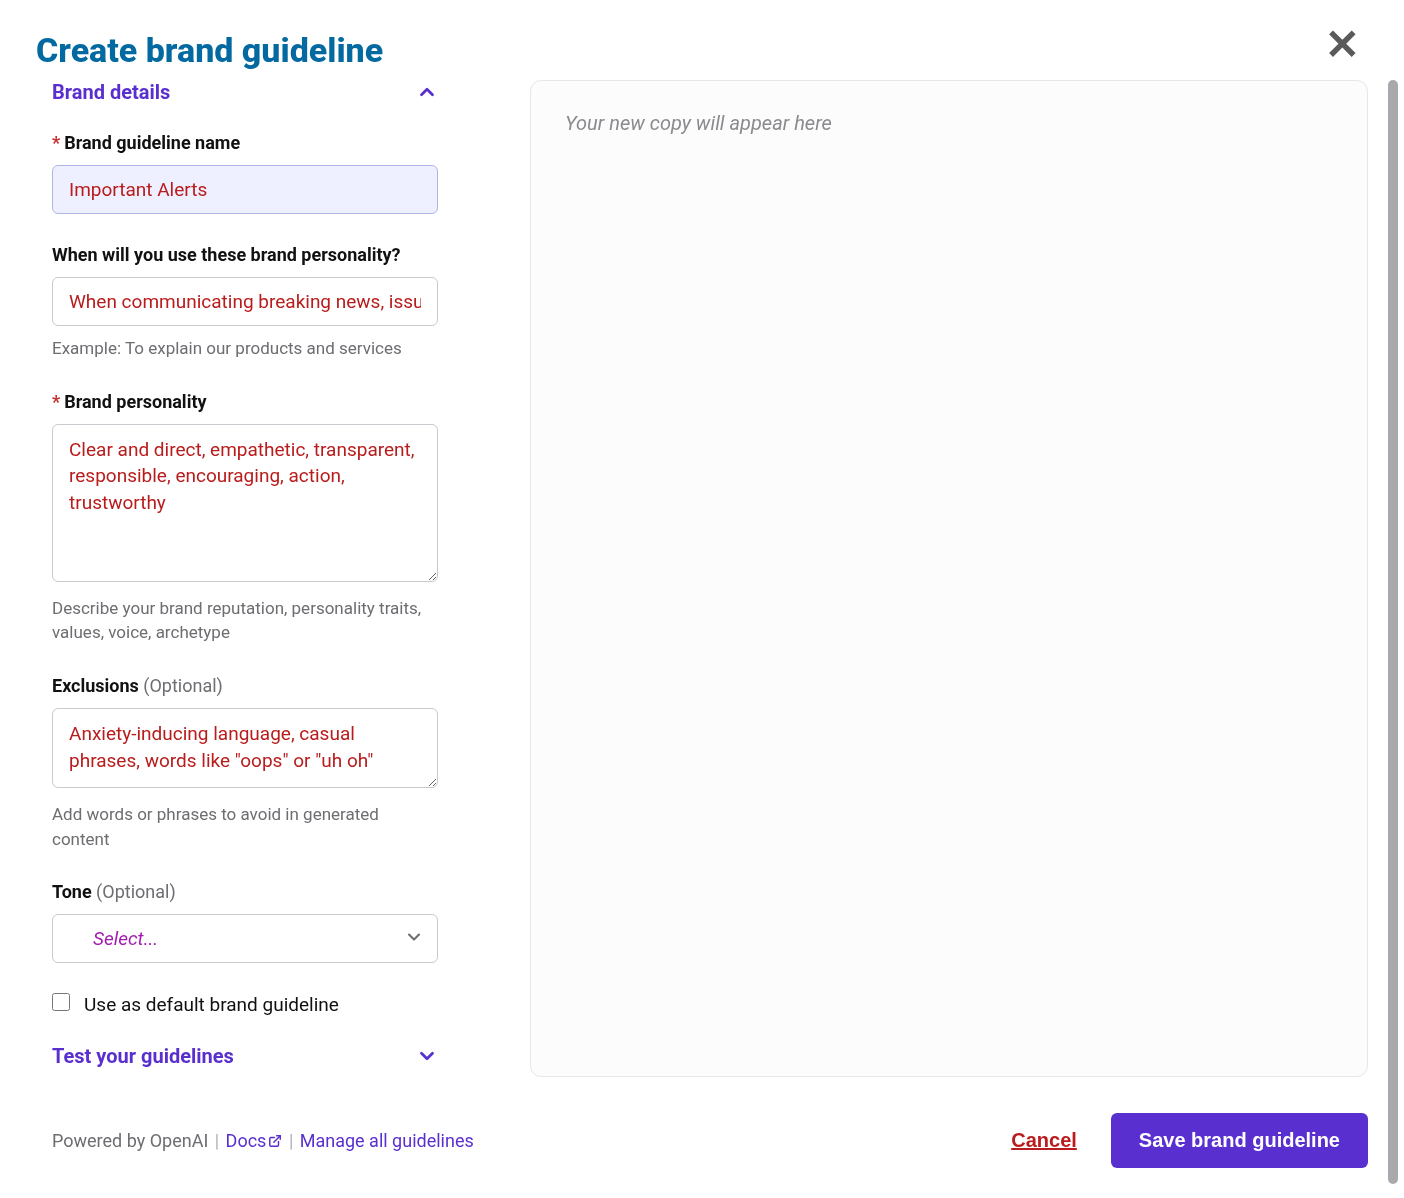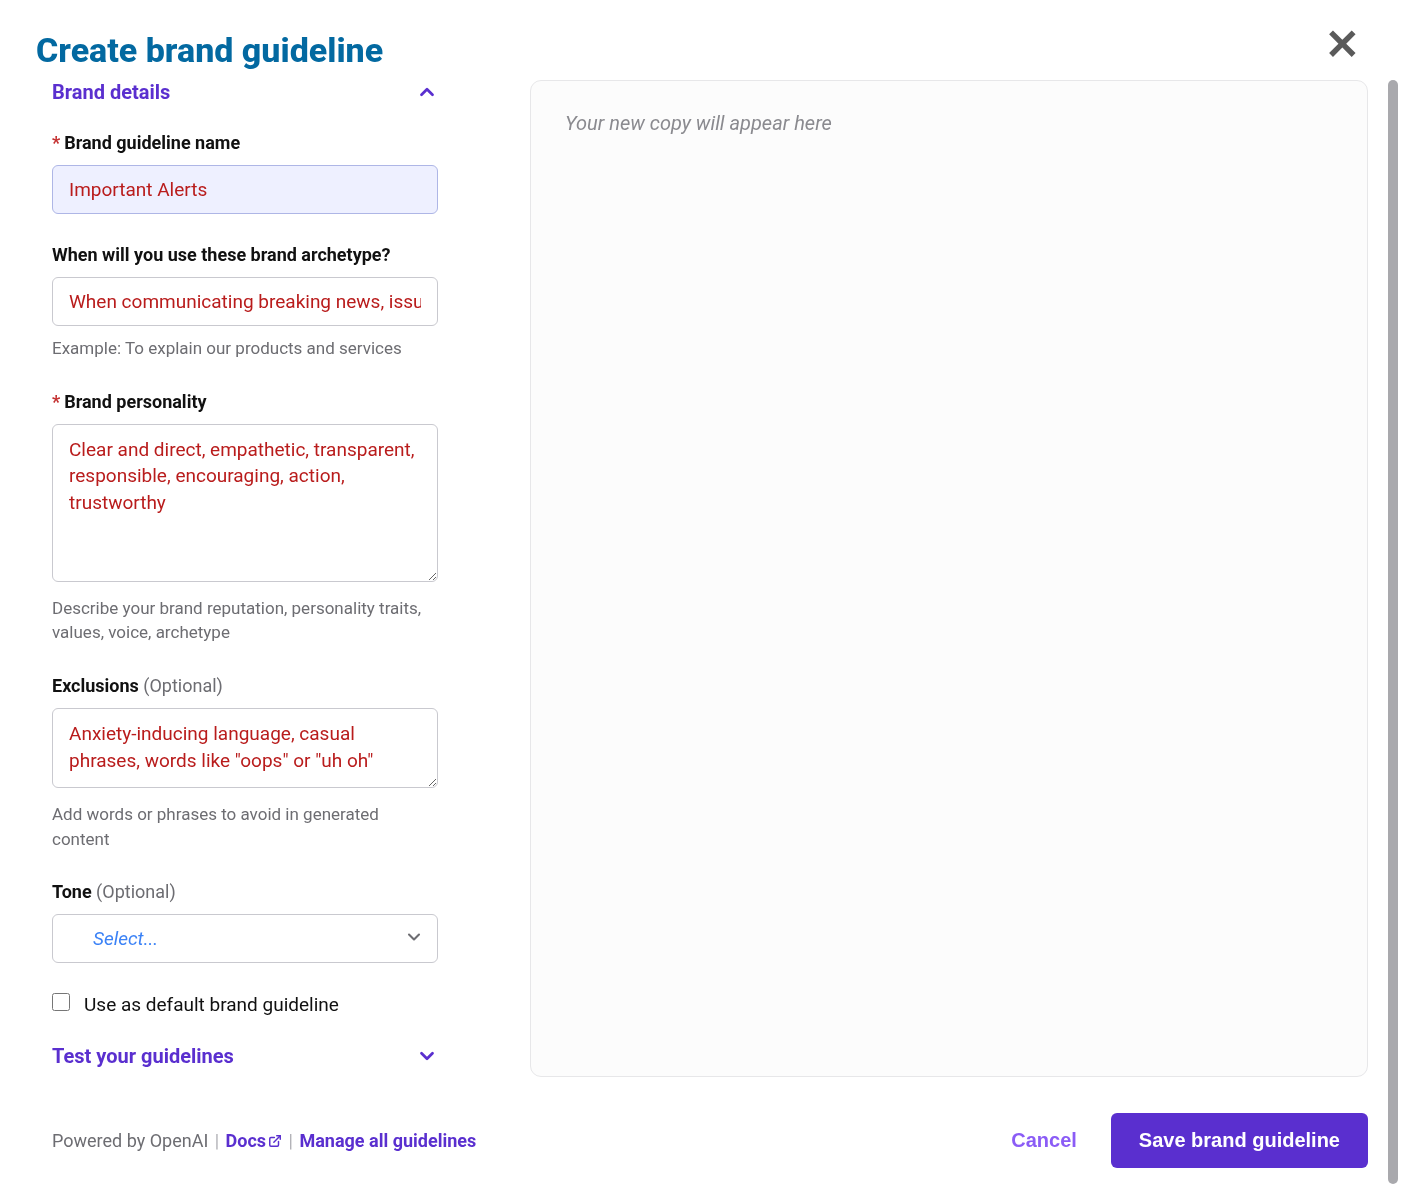--- a/index.html
+++ b/index.html
@@ -112,21 +112,21 @@
 .helper {
   font-size: 17px;
   color: #6d6d72;
   margin-top: 10px;
   line-height: 1.45;
 }
 .select-wrap {
   position: relative;
 }
 .select {
-  color: #3b82f6;
+  color: #a21caf;
   font-style: italic;
   appearance: none;
   -webkit-appearance: none;
   cursor: pointer;
   padding-left: 40px;
 }
 .select-caret {
   position: absolute;
   right: 14px;
   top: 50%;
@@ -150,43 +150,44 @@
   align-items: center;
   margin-top: 36px;
   padding-left: 16px;
 }
 .footer-left {
   font-size: 18px;
   color: #6d6d72;
 }
 .footer-left a {
   color: #5a2fcf;
-  font-weight: 700;
+  font-weight: 400;
   text-decoration: none;
   cursor: pointer;
 }
 .footer-left .sep { color: #b0b0b5; margin: 0 2px; }
 .ext-icon {
   display: inline-block;
   vertical-align: -1px;
   margin-left: 2px;
 }
 .footer-right {
   display: flex;
   gap: 16px;
   align-items: center;
 }
 .btn-cancel {
   background: none;
   border: none;
-  color: #8b5cf6;
+  color: #b91c1c;
   font-weight: 700;
   font-size: 20px;
   cursor: pointer;
   padding: 14px 18px;
+  text-decoration: underline;
 }
 .btn-primary {
   background: #5a2fcf;
   border: none;
   color: #fff;
   font-weight: 700;
   font-size: 20px;
   padding: 16px 28px;
   border-radius: 6px;
   cursor: pointer;
@@ -231,21 +232,21 @@
       </div>
 
       <div class="field">
         <label class="label">
           <span class="req">*</span><span>Brand guideline name</span>
         </label>
         <input type="text" class="text-input highlight" value="Important Alerts" style="">
       </div>
 
       <div class="field">
-        <label class="label">When will you use these brand archetype?</label>
+        <label class="label">When will you use these brand personality?</label>
         <input type="text" class="text-input" value="When communicating breaking news, issu" style="">
         <div class="helper">Example: To explain our products and services</div>
       </div>
 
       <div class="field">
         <label class="label">
           <span class="req">*</span><span>Brand personality</span>
         </label>
         <textarea class="textarea" rows="6" style="height: 158px;">Clear and direct, empathetic, transparent, responsible, encouraging, action, trustworthy</textarea>
         <div class="helper">Describe your brand reputation, personality traits, values, voice, archetype</div>

